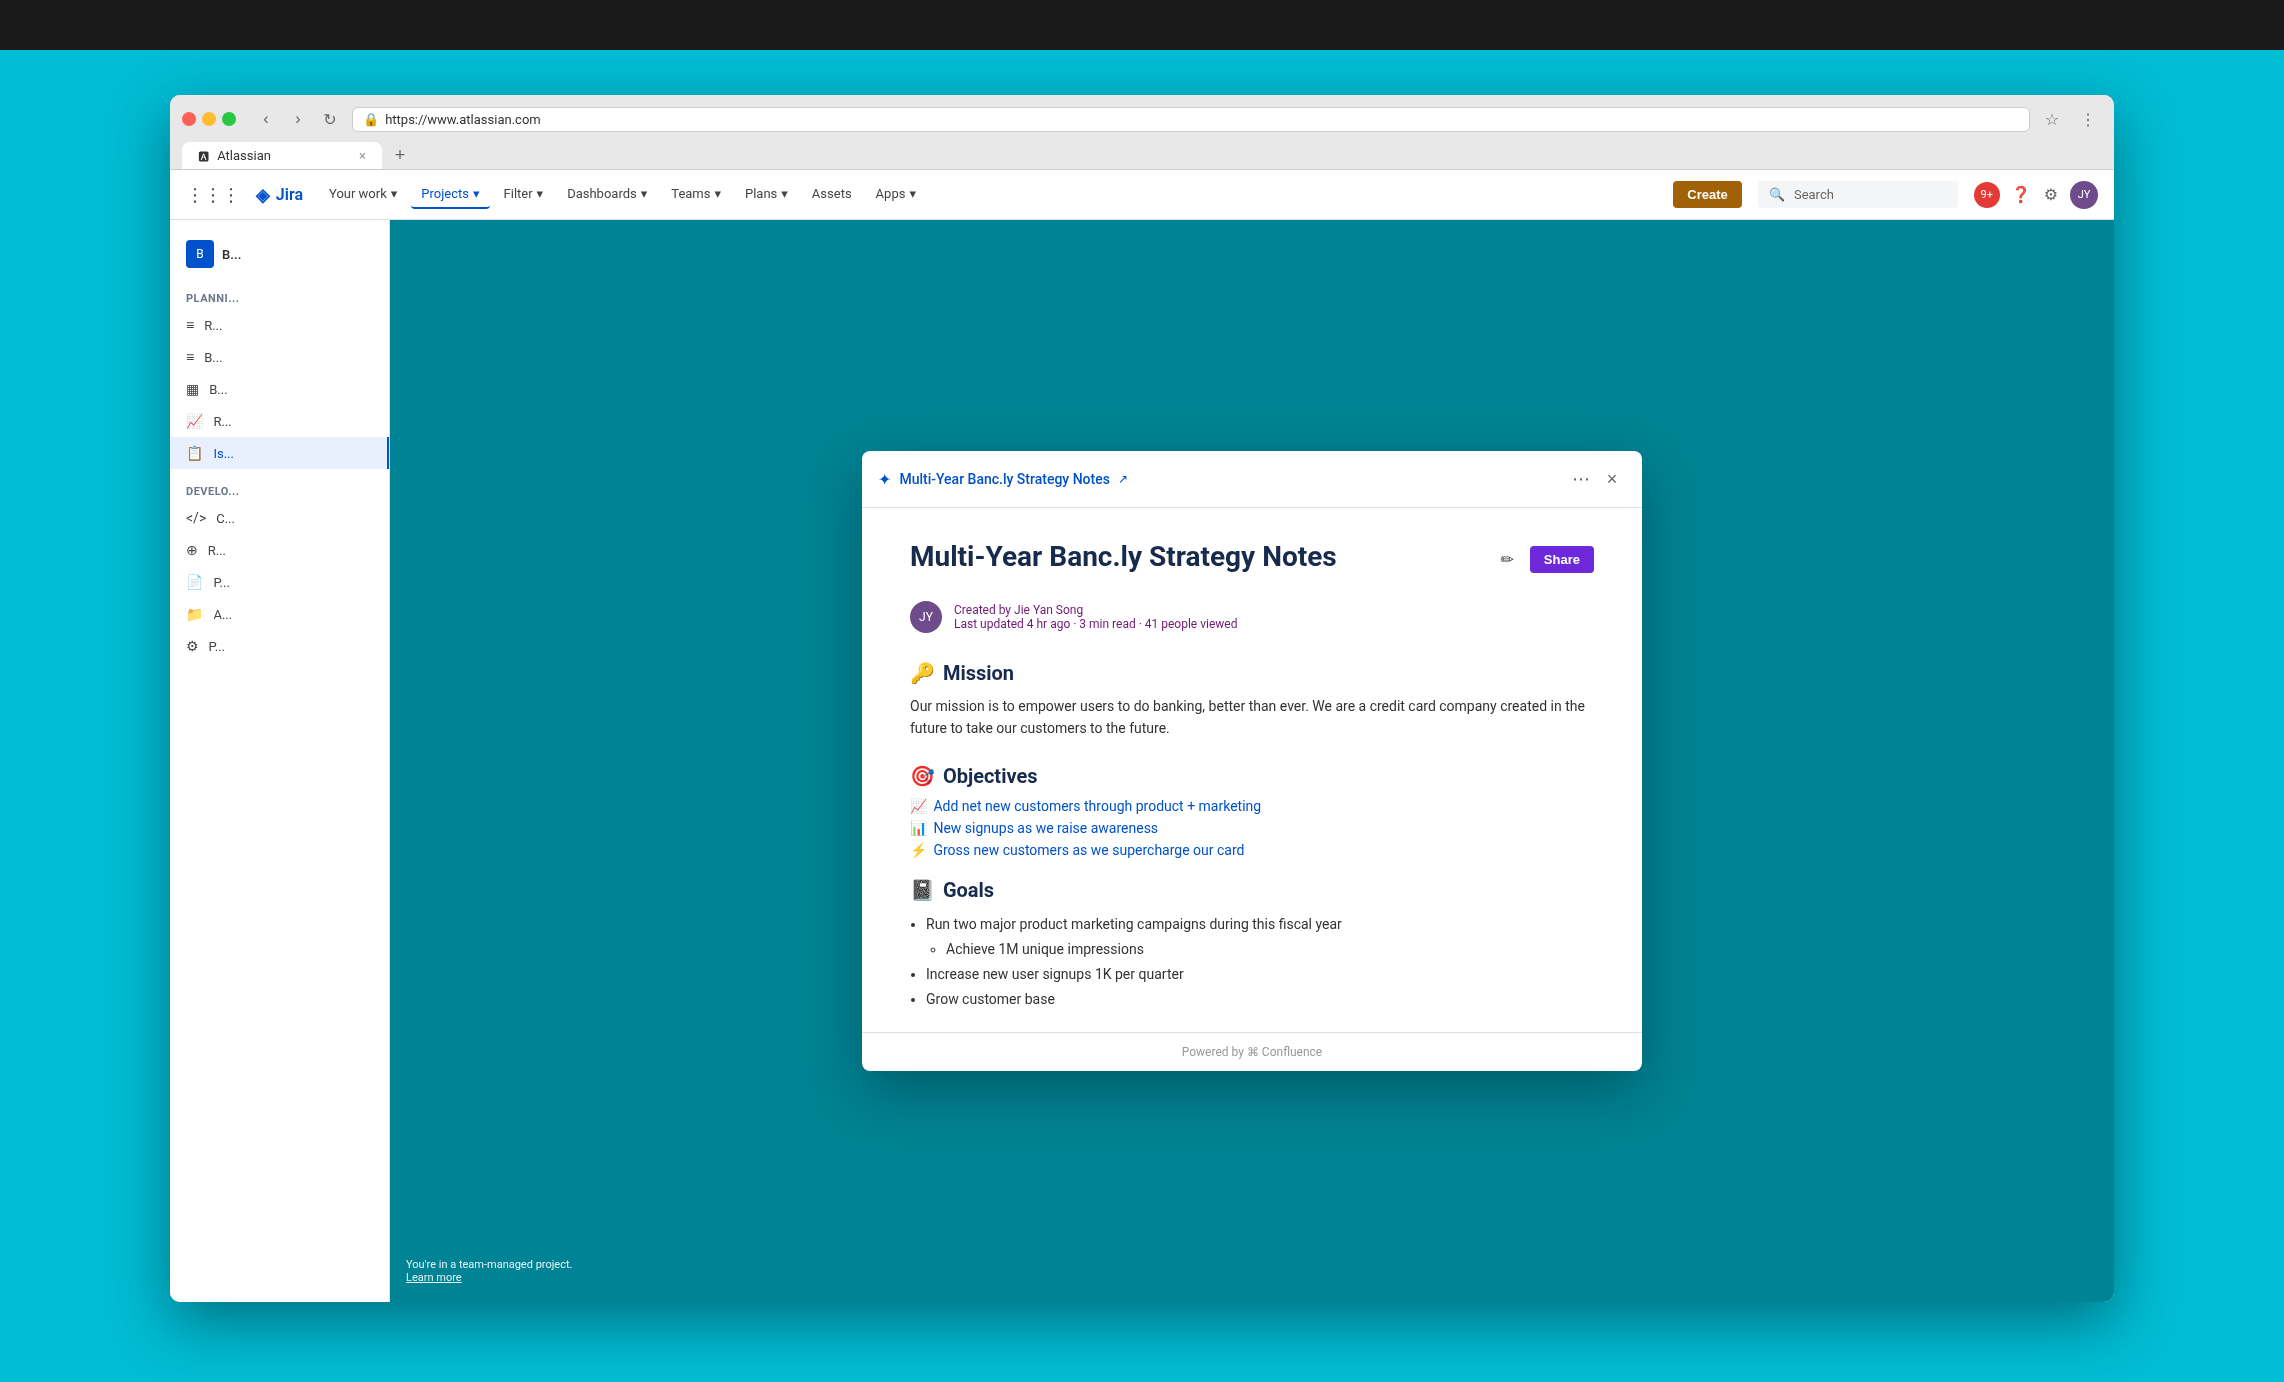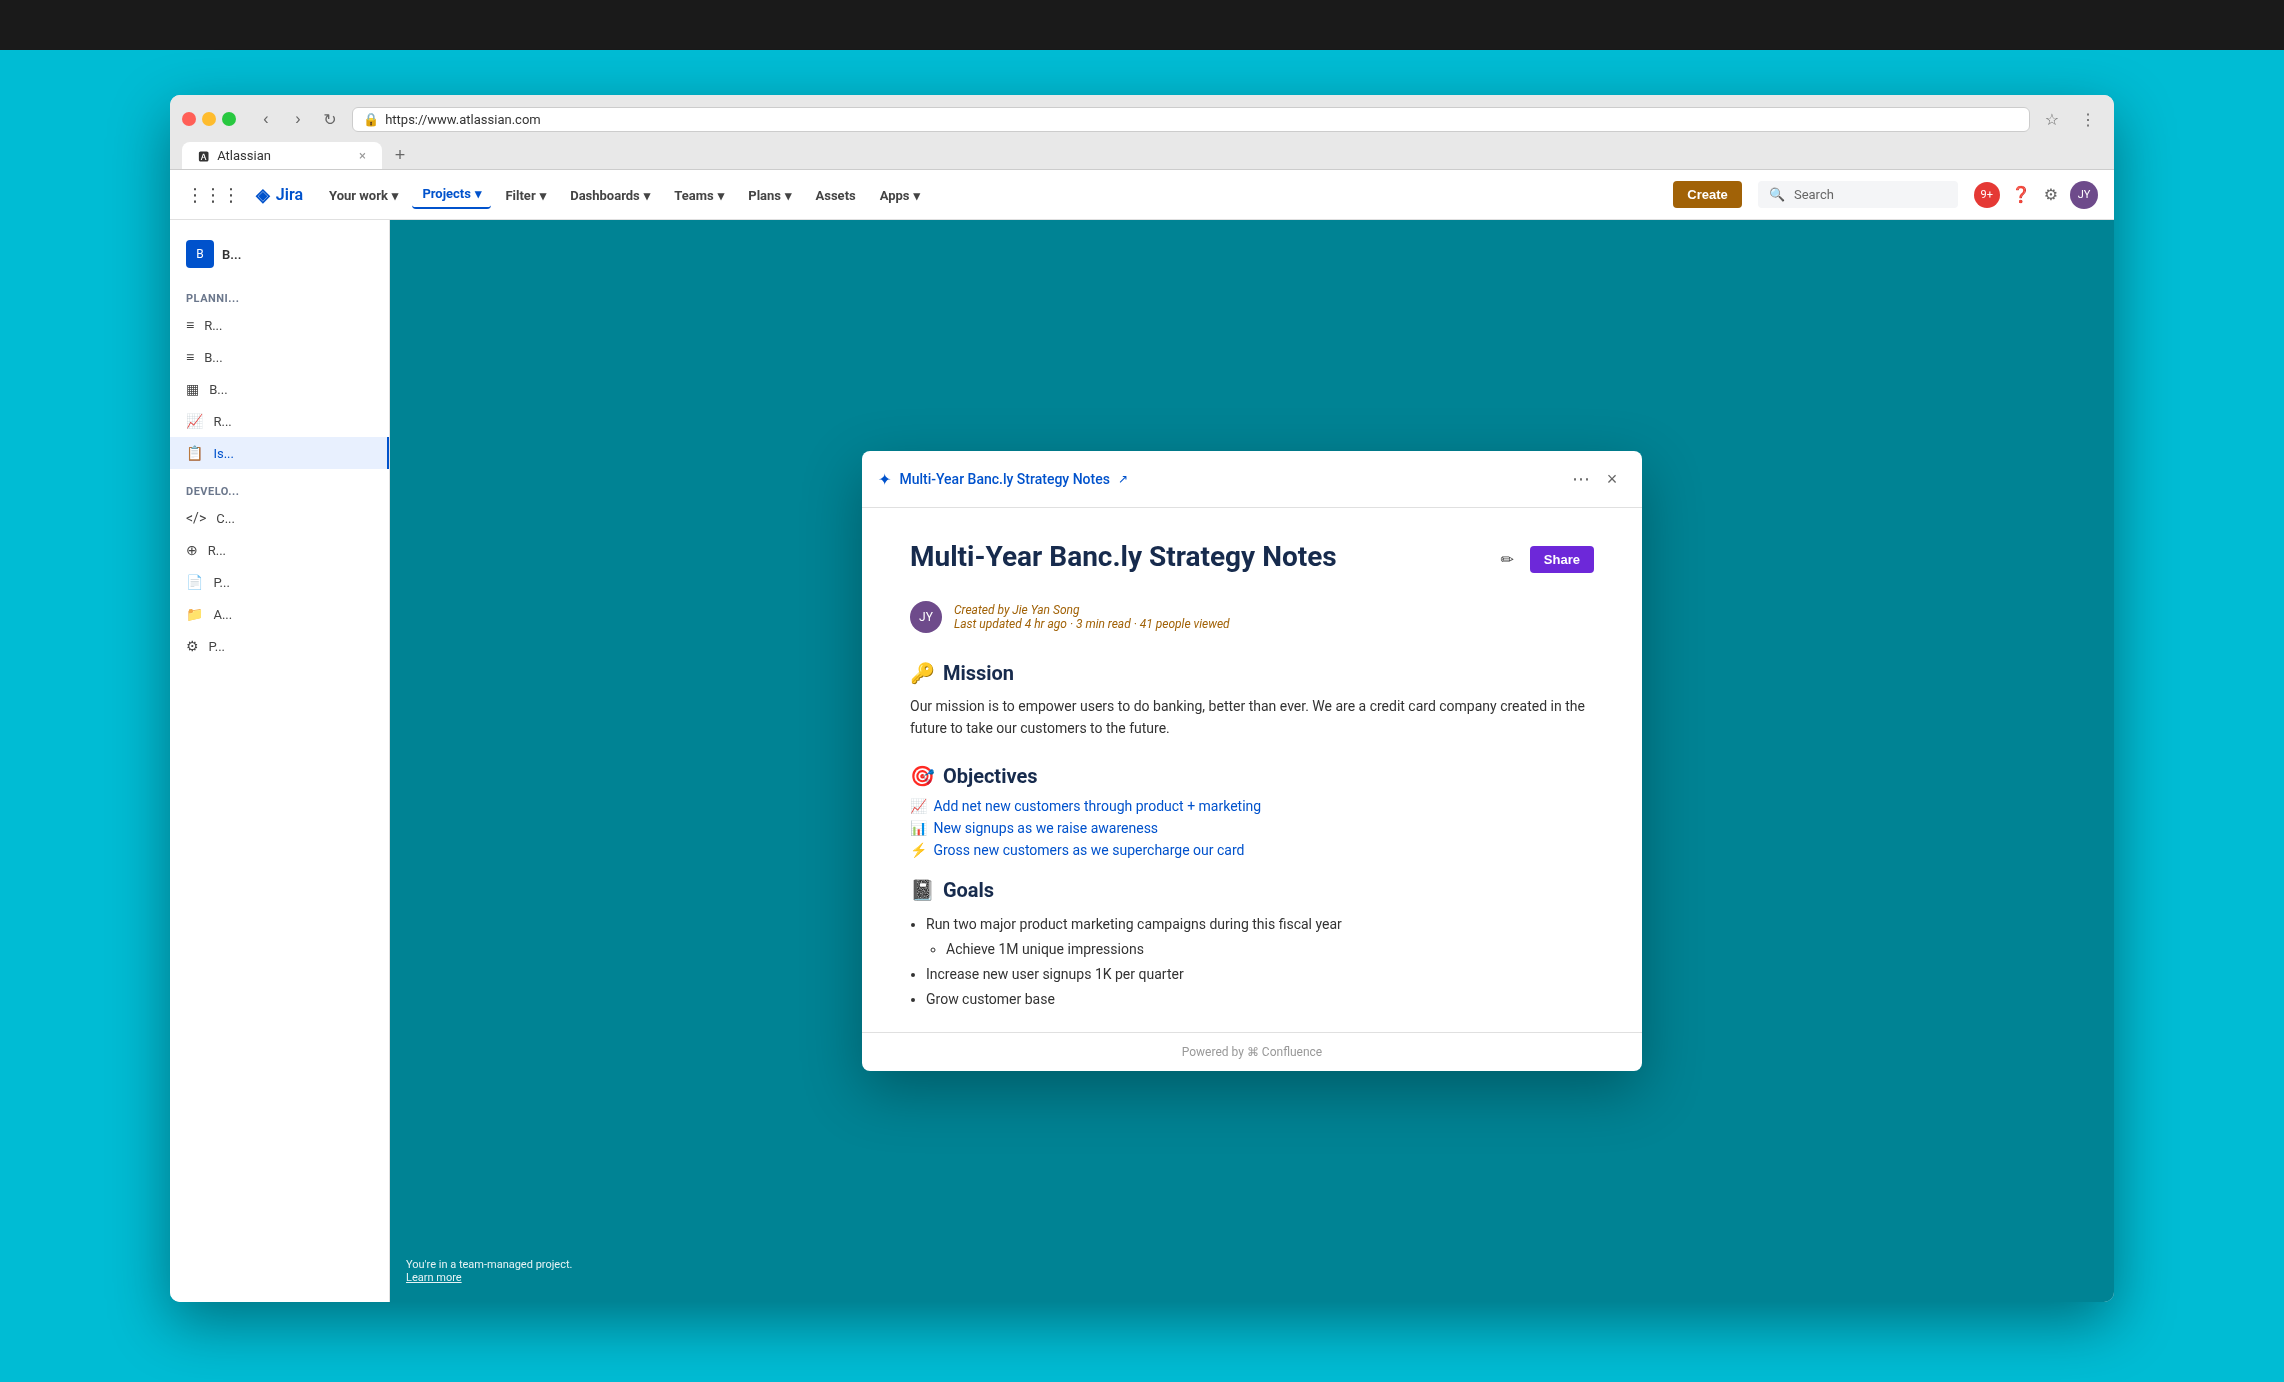--- a/index.html
+++ b/index.html
@@ -136,24 +136,23 @@
       align-items: center;
       gap: 6px;
       font-size: 16px;
       font-weight: 600;
       color: #0052cc;
     }
     .jira-logo-icon { font-size: 18px; }
 
     .jira-nav {
       display: flex;
-      align-items: flex-end;
+      align-items: flex-start;
       gap: 4px;
       flex: 1;
-      font-weight: bold;
     }
 
     .nav-item {
       padding: 6px 10px;
       font-size: 13px;
       color: #444;
       cursor: pointer;
       border-radius: 4px;
       display: flex;
       align-items: center;
@@ -368,22 +367,21 @@
       overflow: hidden;
       display: flex;
       align-items: center;
       justify-content: center;
       color: white;
       font-size: 12px;
     }
 
     .doc-meta-text {
       font-size: 12px;
-      color: #a16207;
-      font-style: italic;
+      color: #701a75;
     }
 
     .doc-edit-btn {
       background: none;
       border: none;
       cursor: pointer;
       color: #444;
       font-size: 16px;
       margin-left: auto;
       margin-right: 8px;

